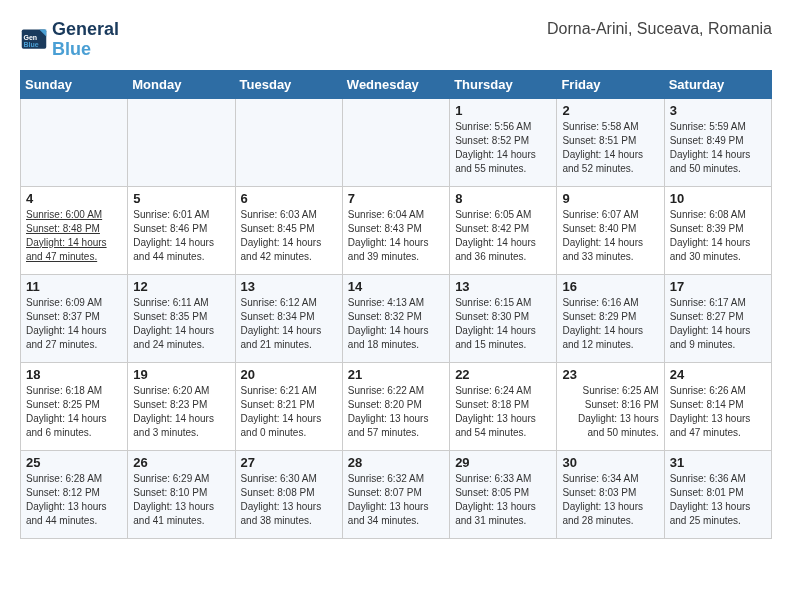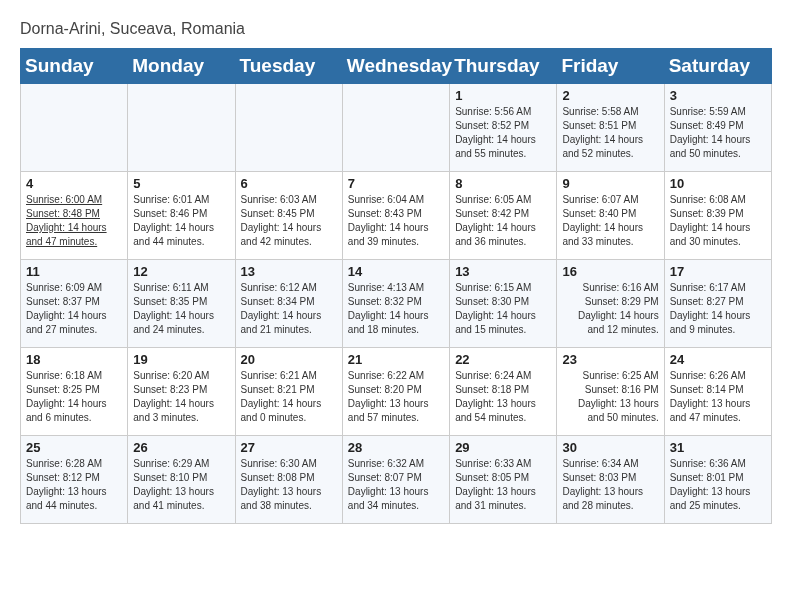--- a/index.html
+++ b/index.html
@@ -44,21 +44,21 @@
       color: #444;
     }
     table {
       width: 100%;
       border-collapse: collapse;
       table-layout: fixed;
     }
     thead th {
       background-color: #2e6da4;
       color: #fff;
-      font-size: 19px;
+      font-size: 13px;
       font-weight: bold;
       padding: 6px 4px;
       text-align: left;
       border: 1px solid #2e6da4;
     }
     tbody td {
       border: 1px solid #ccc;
       vertical-align: top;
       padding: 4px 5px;
       font-size: 10.5px;
@@ -82,20 +82,32 @@
       line-height: 1.4;
     }
     td.empty {
       background: #f9f9f9;
     }
   </style>
 </head>
 <body>
 
 <div class="header">
+  <div class="logo">
+    <svg class="logo-icon" viewBox="0 0 32 32">
+      <rect x="2" y="4" width="28" height="22" rx="2" fill="#1a3a5c"></rect>
+      <polygon points="22,4 30,4 30,12" fill="#4a9fd4"></polygon>
+      <text x="4" y="16" font-size="8" fill="white" font-weight="bold">Gen</text>
+      <text x="4" y="24" font-size="8" fill="#4a9fd4" font-weight="bold">Blue</text>
+    </svg>
+    <div class="logo-text">
+      <div>General</div>
+      <div style="color:#4a9fd4;">Blue</div>
+    </div>
+  </div>
   <div class="title-block">
     <div class="location">Dorna-Arini, Suceava, Romania</div>
   </div>
 </div>
 
 <table>
   <thead>
     <tr id="header-row">
         <th>Sunday</th>
         <th>Monday</th>
@@ -216,21 +228,21 @@
         </td>
         <td>
           <span class="day-number">13</span>
           <div class="cell-info" style="white-space: pre-line;">Sunrise: 6:15 AM
 Sunset: 8:30 PM
 Daylight: 14 hours
 and 15 minutes.</div>
         </td>
         <td>
           <span class="day-number">16</span>
-          <div class="cell-info" style="white-space: pre-line; text-align: right;">Sunrise: 6:16 AM
+          <div class="cell-info" style="white-space: pre-line;">Sunrise: 6:16 AM
 Sunset: 8:29 PM
 Daylight: 14 hours
 and 12 minutes.</div>
         </td>
         <td>
           <span class="day-number">17</span>
           <div class="cell-info" style="white-space: pre-line;">Sunrise: 6:17 AM
 Sunset: 8:27 PM
 Daylight: 14 hours
 and 9 minutes.</div>

